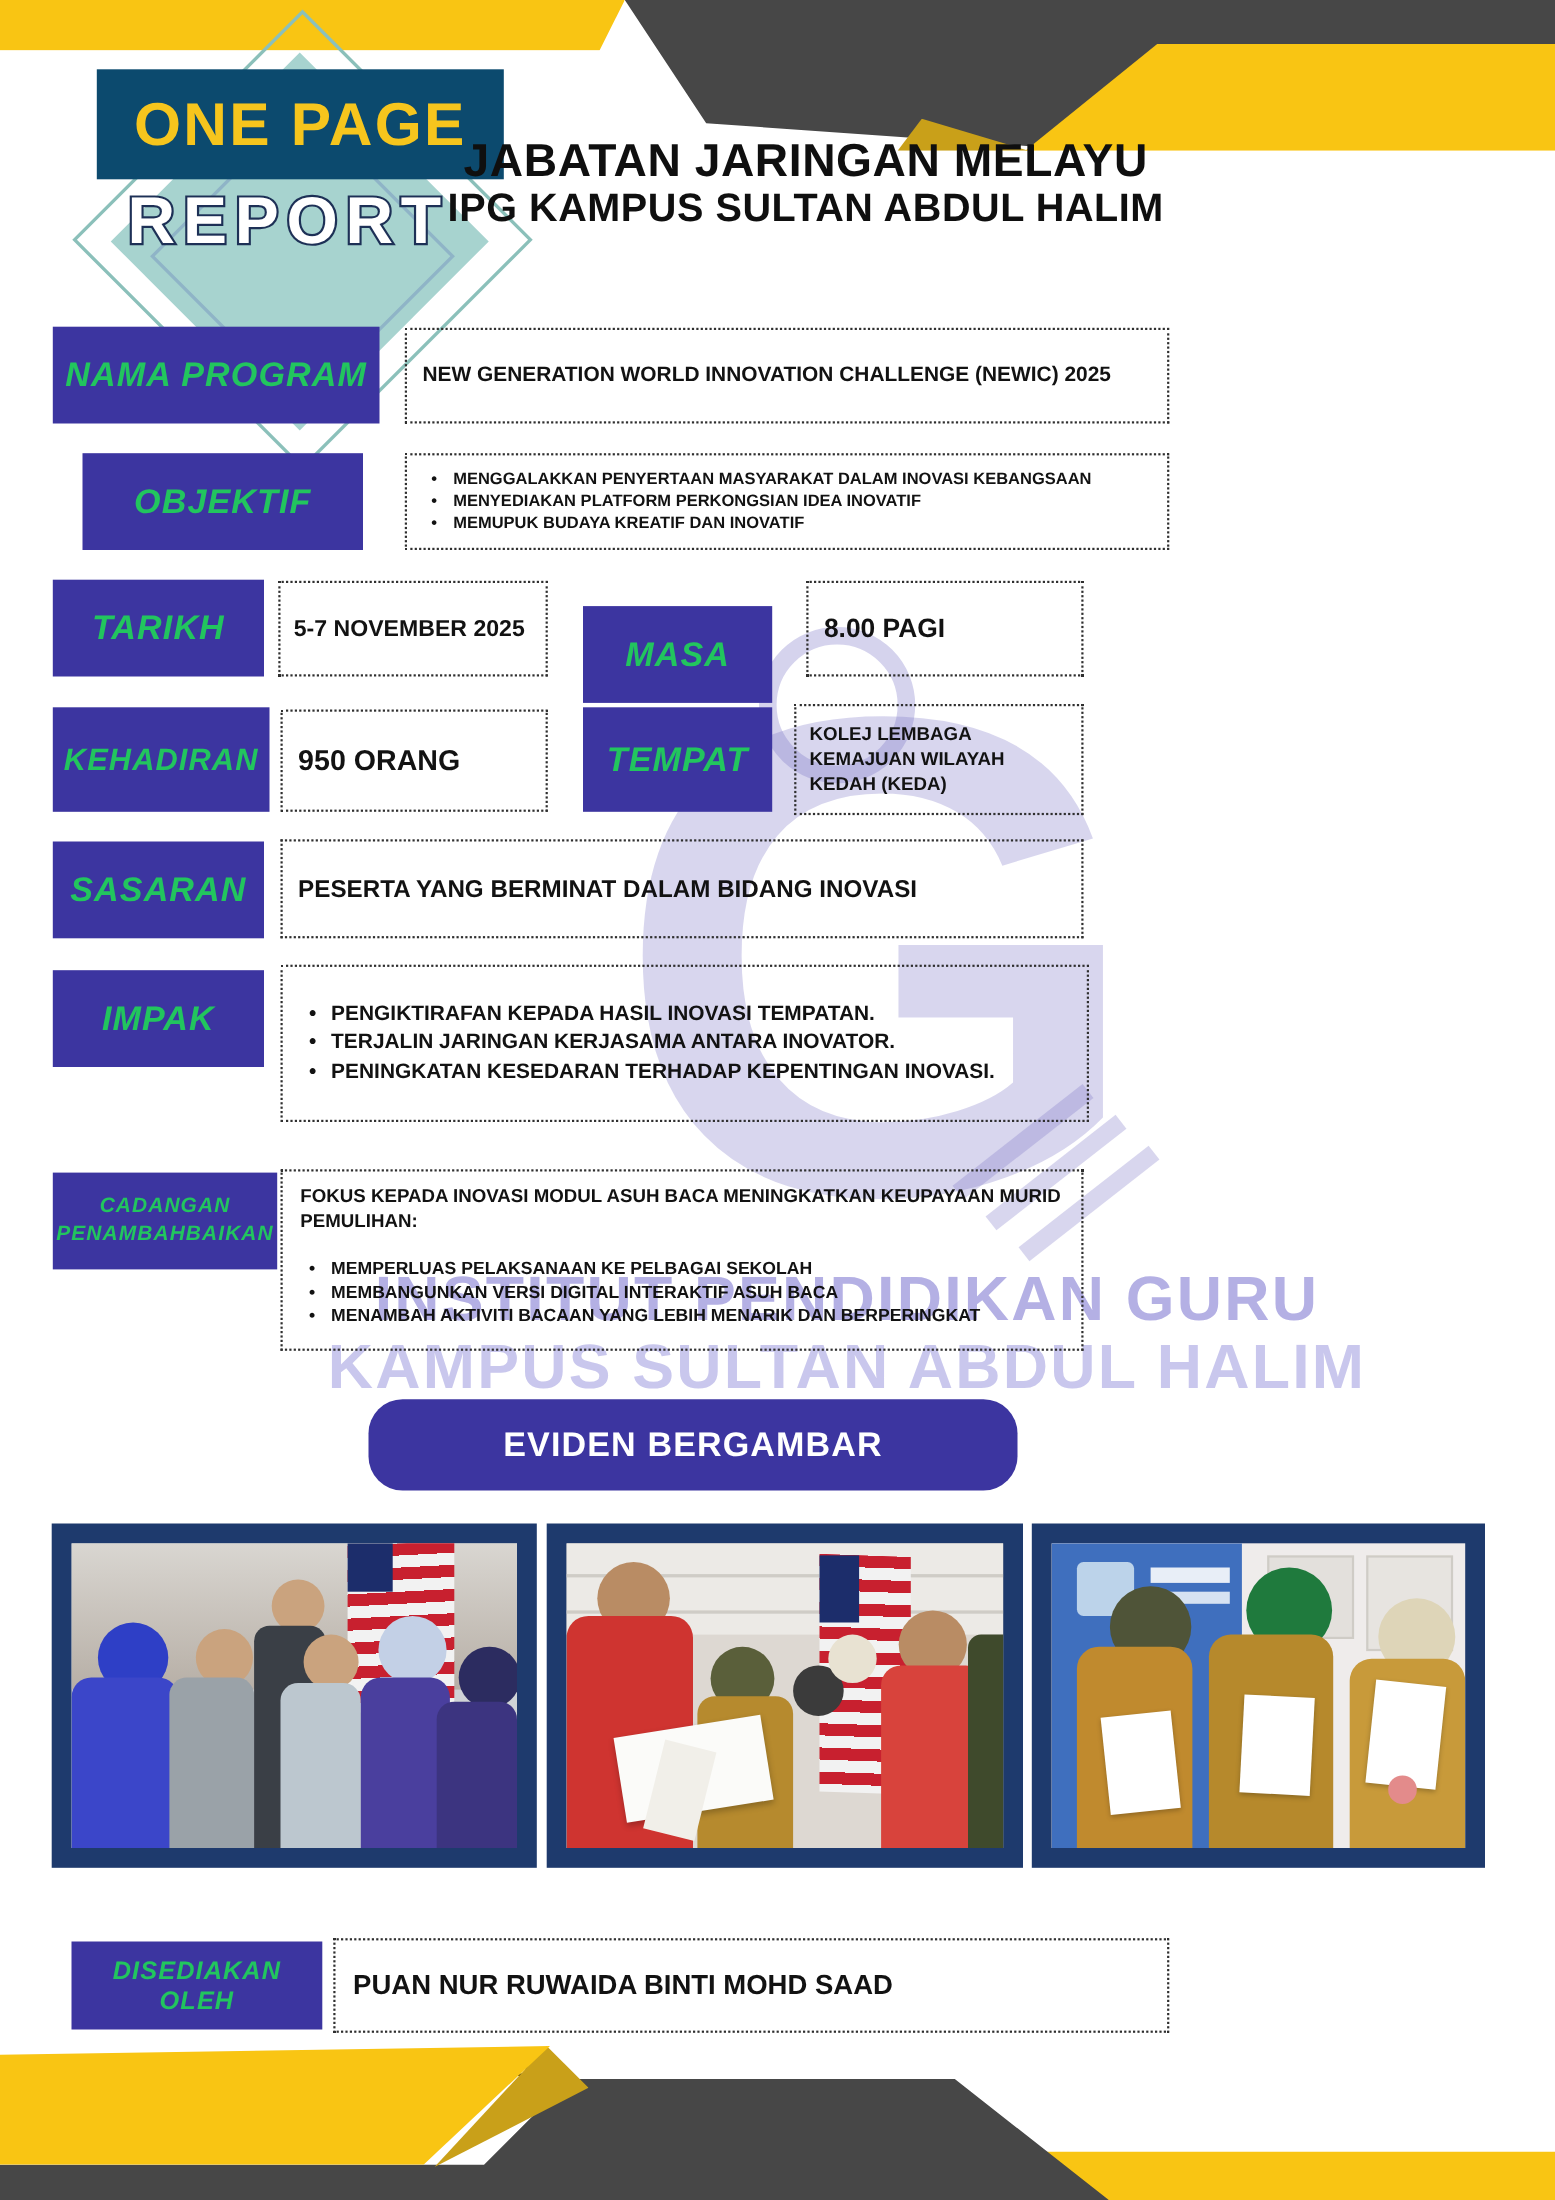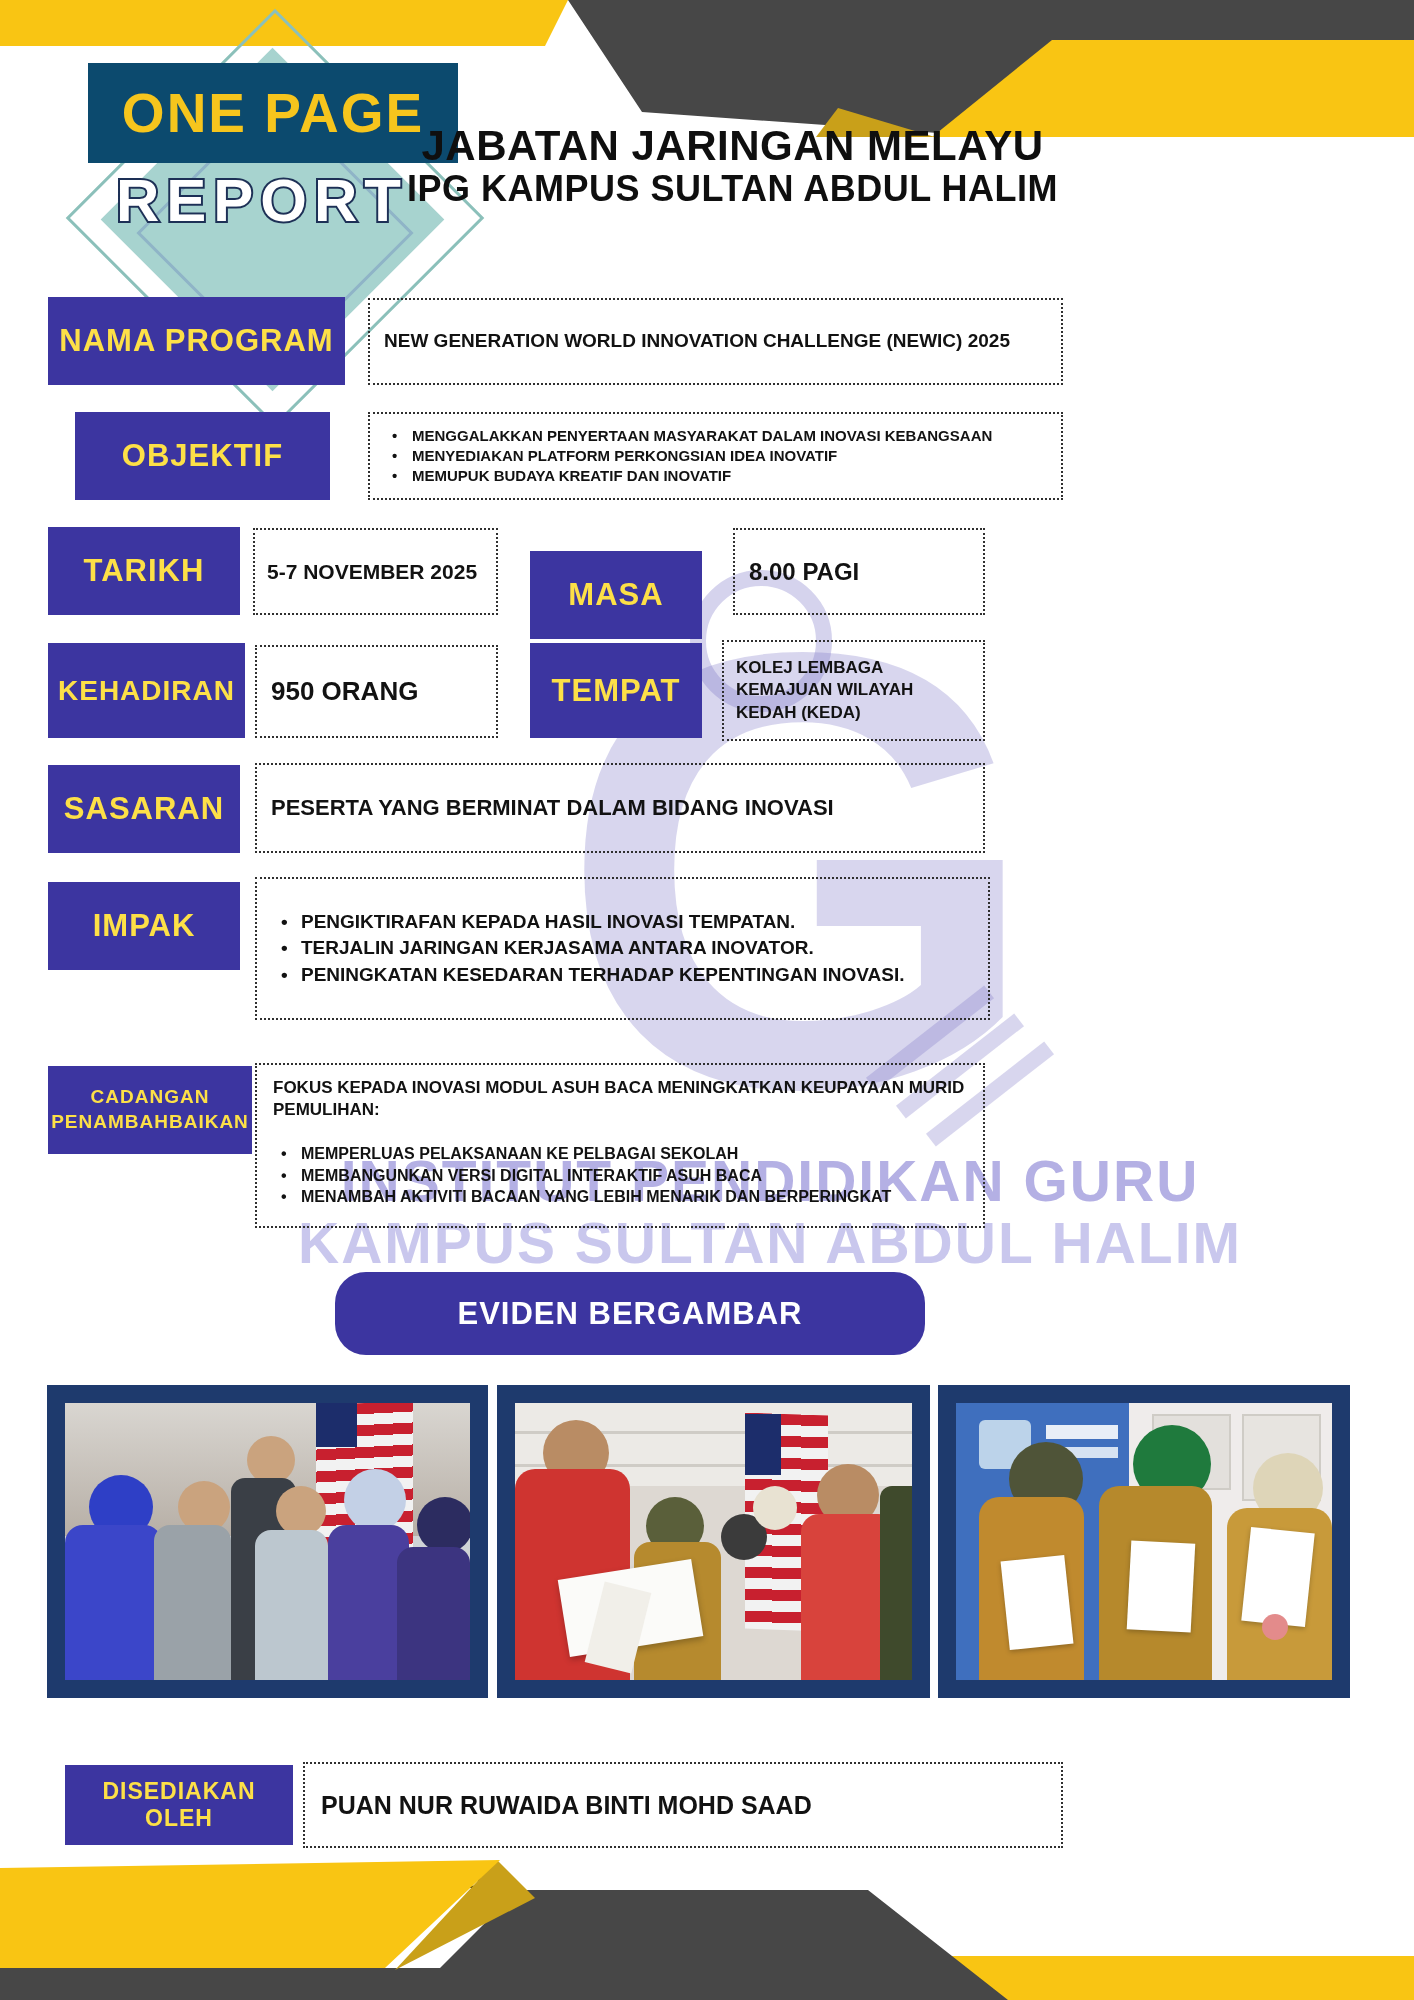--- a/index.html
+++ b/index.html
@@ -49,22 +49,22 @@
     font-size:620px;font-weight:800;line-height:1;color:rgba(125,119,199,.30);text-align:center;}
   .wm-globe{position:absolute;left:690px;top:570px;width:110px;height:110px;border-radius:50%;
     border:16px solid rgba(125,119,199,.32);}
   .wm-stripe{position:absolute;width:150px;height:16px;background:rgba(125,119,199,.30);transform:rotate(-38deg);}
   .wm-text{position:absolute;left:120px;width:1300px;text-align:center;font-weight:800;letter-spacing:2px;
     font-size:57px;white-space:nowrap;}
   .wm-t1{top:1148px;color:rgba(134,128,212,.62);}
   .wm-t2{top:1210px;color:rgba(148,143,219,.50);}
 
   
-  .label-box{position:absolute;background:#3c35a0;color:#fde047;display:flex;align-items:center;
-    justify-content:center;text-align:center;font-weight:700;letter-spacing:1px;}
+  .label-box{position:absolute;background:#3c35a0;color:#22c55e;display:flex;align-items:center;
+    justify-content:center;text-align:center;font-weight:700;letter-spacing:1px;font-style:italic;}
   .value-box{position:absolute;border:2px dotted #2f2f2f;background:transparent;color:#121212;
     display:flex;align-items:center;font-weight:700;box-sizing:border-box;}
   .value-box.top-align{align-items:flex-start;}
   ul.blist{list-style:none;margin:0;padding:0;}
   ul.blist li{position:relative;padding-left:28px;font-weight:700;}
   ul.blist li::before{content:"\2022";position:absolute;left:8px;top:0;}
 
   
   .eviden-banner{position:absolute;left:335px;top:1272px;width:590px;height:83px;background:#3c35a0;
     display:flex;align-items:center;justify-content:center;color:#fff;font-size:31px;font-weight:700;letter-spacing:1px;border-radius:31px;}

